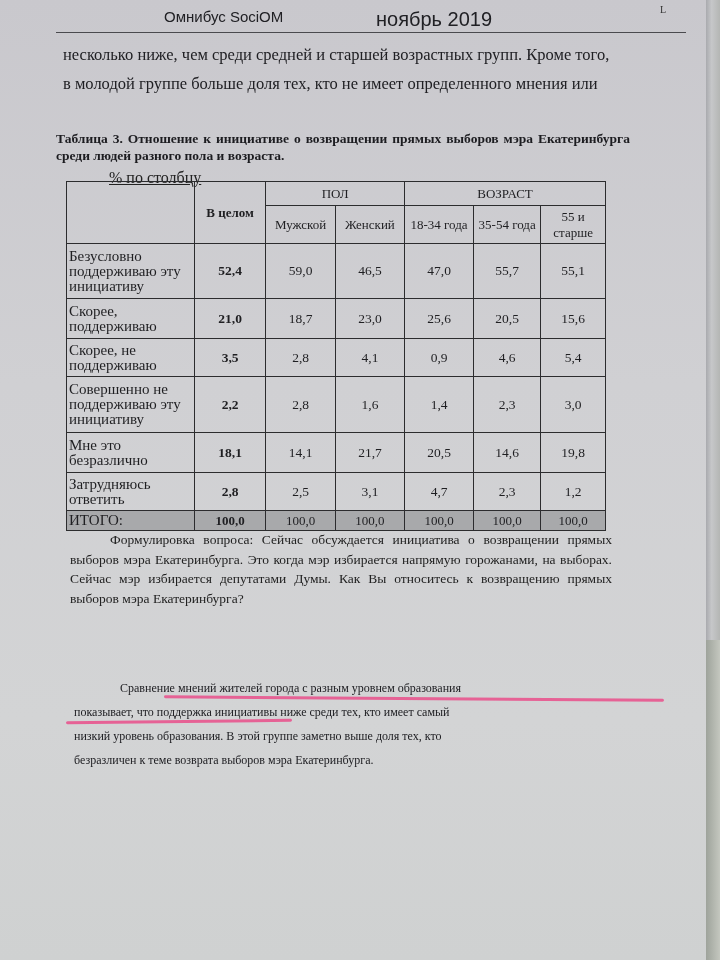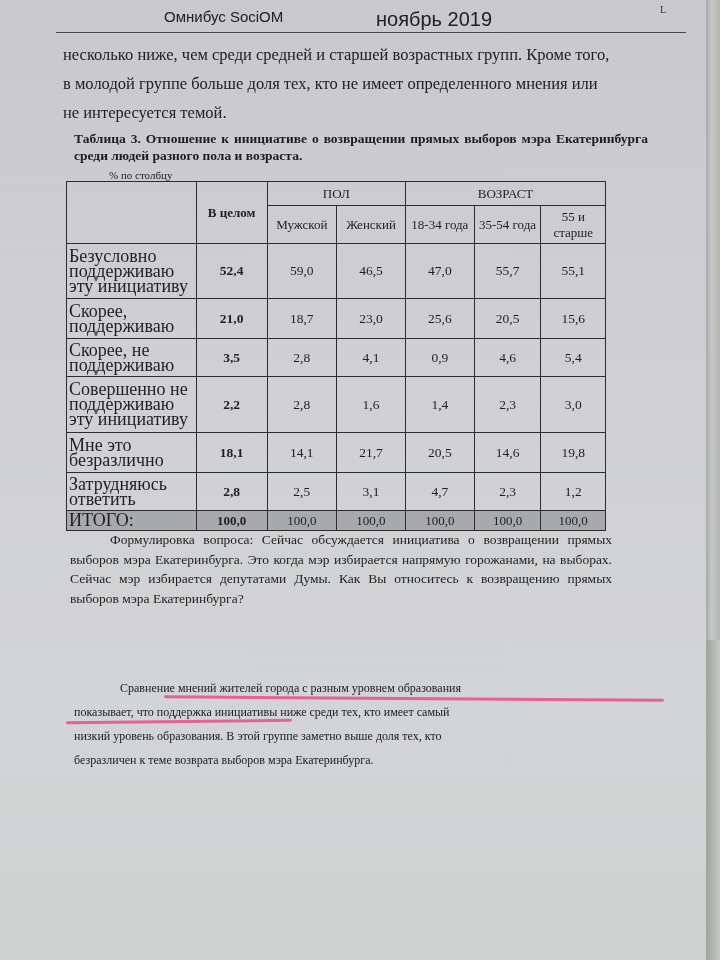--- a/index.html
+++ b/index.html
@@ -36,37 +36,37 @@
     }
     .header .page-mark {
       position: absolute; left: 604px; top: -2px; font-size: 10px; color: #333;
     }
     .intro {
       position: absolute; left: 63px; top: 40px; width: 580px;
       font-size: 16.5px; line-height: 29px; color: #202024;
     }
     .intro p { margin: 0; }
     .caption {
-      position: absolute; left: 74px; top: 130px; width: 574px;
+      position: absolute; left: 56px; top: 130px; width: 574px;
       font-size: 13.5px; font-weight: bold; line-height: 17px; text-align: justify;
       text-align-last: left; color: #1c1c20;
     }
     .unit {
-      position: absolute; left: 109px; top: 169px; font-size: 11px; color: #222;
+      position: absolute; left: 109px; top: 169px; font-size: 16px; color: #222; text-decoration: underline;
     }
     table.data {
       position: absolute; left: 66px; top: 181px; width: 540px;
       border-collapse: collapse; font-size: 13px; color: #1f1f22;
     }
     table.data td, table.data th {
       border: 1.3px solid #2c2c2e; padding: 0 2px; font-weight: normal;
     }
     table.data th { text-align: center; font-size: 13px; }
     table.data th.overall { font-weight: bold; }
-    table.data td.label { text-align: left; font-size: 18px; line-height: 15px; padding-left: 2px; width: 127px; }
+    table.data td.label { text-align: left; font-size: 15px; line-height: 15px; padding-left: 2px; width: 127px; }
     table.data td.num { text-align: center; font-size: 13.5px; }
     table.data td.num.bold { font-weight: bold; }
     table.data tr.total td { background: #a8a9ab; }
     table.data tr.total td.num { font-size: 13px; }
     .question {
       position: absolute; left: 66px; top: 526px; width: 550px;
       font-size: 13.5px; line-height: 19.5px; text-align: justify; color: #222;
     }
     .question p { margin: 4px; text-indent: 40px; }
     .conclusion {
@@ -86,21 +86,20 @@
 
   <div class="header">
     <span class="brand">Омнибус SociOM</span>
     <span class="date">ноябрь 2019</span>
     <span class="page-mark">L</span>
   </div>
 
   <div class="intro">
     <p>несколько ниже, чем среди средней и старшей возрастных групп. Кроме того,</p>
     <p>в молодой группе больше доля тех, кто не имеет определенного мнения или</p>
-    <p>не интересуется темой.</p>
   </div>
 
   <div class="caption">Таблица 3. Отношение к инициативе о возвращении прямых выборов мэра Екатеринбурга среди людей разного пола и возраста.</div>
   <div class="unit">% по столбцу</div>
 
   <table class="data">
     <tbody>
         <tr style="height:24px">
       <th rowspan="2" style="width:127px"></th>
       <th rowspan="2" class="overall" style="width:70px">В целом</th>

